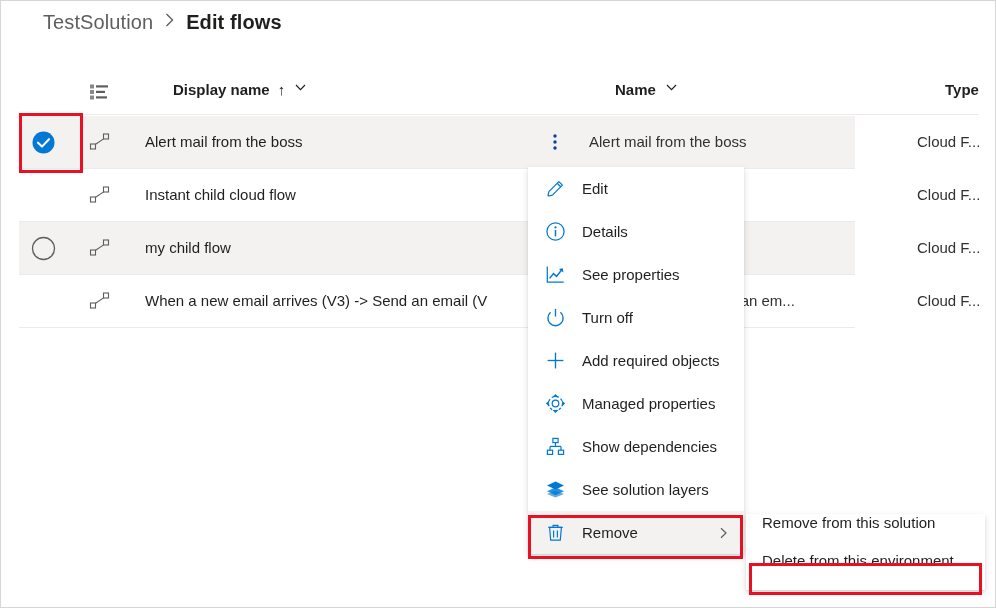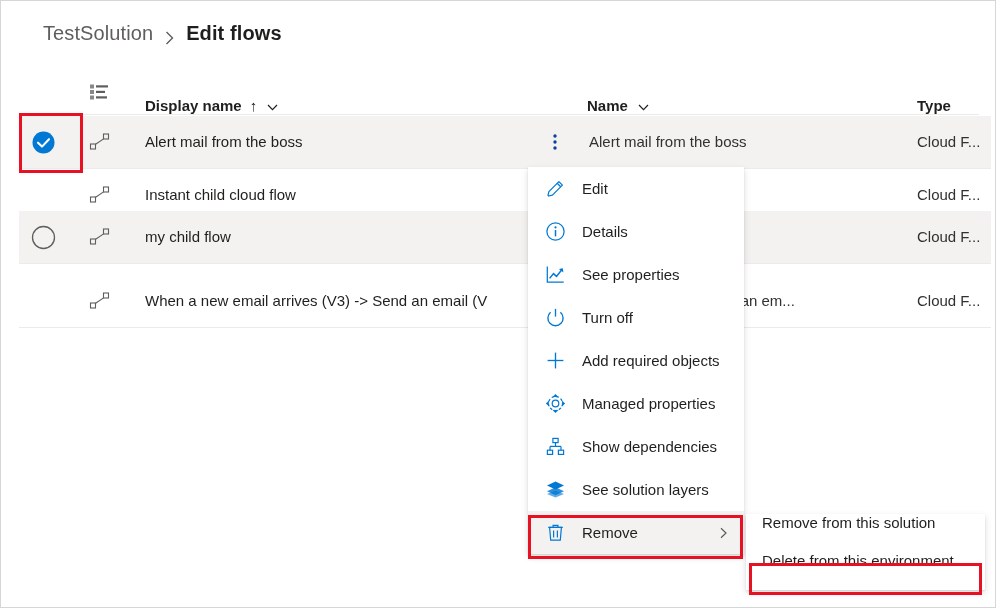--- a/index.html
+++ b/index.html
@@ -14,21 +14,21 @@
     width: 996px; height: 608px;
     background: #ffffff;
     border: 1px solid #d6d6d6;
     overflow: hidden;
   }
 
   
   .breadcrumb {
     position: absolute;
     left: 42px; top: 10px;
-    display: flex; align-items: flex-end;
+    display: flex; align-items: flex-start;
     height: 34px;
   }
   .bc-parent {
     font-size: 20px; color: #605e5c; font-weight: 400;
     letter-spacing: .1px;
   }
   .bc-sep {
     margin: 0 11px;
     font-size: 16px; color: #605e5c;
     position: relative; top: 1px;
@@ -44,38 +44,39 @@
     left: 18px; top: 68px;
     width: 960px; height: 46px;
     border-bottom: 1px solid #edebe9;
   }
   .hdr-viewicon {
     position: absolute; left: 68px; top: 11px;
     width: 24px; height: 24px;
   }
   .hdr-col {
     position: absolute;
-    top: 28px;
-    display: flex; align-items: flex-end;
+    top: 12px;
+    display: flex; align-items: flex-start;
     font-size: 15px; font-weight: 700; color: #201f1e;
     white-space: nowrap;
+    margin-left: 28px;
   }
   .hdr-col.display { left: 126px; }
   .hdr-col.name    { left: 568px; }
   .hdr-col.type    { left: 898px; }
   .sort-asc { margin-left: 8px; font-size: 15px; font-weight: 400; color: #201f1e; }
   .chev-dn  {
     margin-left: 9px; width: 13px; height: 13px;
     display: inline-block;
   }
 
   
   .row {
     position: absolute;
-    left: 18px; width: 972px; height: 53px;
+    left: 18px; width: 836px; height: 53px;
   }
   .row.alt { background: #f3f2f1; }
   .row.plain { background: #ffffff; }
   .row-sep {
     position: absolute; left: 0; bottom: 0;
     width: 100%; height: 1px; background: #edebe9;
   }
   .row-check {
     position: absolute; left: 12px; top: 14px;
     width: 25px; height: 25px;
@@ -240,21 +241,21 @@
         <rect x="1.5" y="12" width="5" height="5" fill="none" stroke="#605e5c" stroke-width="1.1"></rect>
         <rect x="14.5" y="2" width="5" height="5" fill="none" stroke="#605e5c" stroke-width="1.1"></rect>
         <line x1="6.6" y1="12.2" x2="14.6" y2="6.9" stroke="#605e5c" stroke-width="1.1"></line>
       </svg>
     </div>
     <div class="cell display">Instant child cloud flow</div>
     <div class="cell type">Cloud F...</div>
     <div class="row-sep"></div>
   </div>
 
-  <div class="row alt" style="top:210px;">
+  <div class="row alt" style="top:221px;">
     <div class="row-check">
       <svg width="25" height="25" viewBox="0 0 25 25">
         <circle cx="12.5" cy="12.5" r="11" fill="none" stroke="#605e5c" stroke-width="1.3"></circle>
       </svg>
     </div>
     <div class="row-flowicon">
       <svg width="22" height="20" viewBox="0 0 22 20">
         <rect x="1.5" y="12" width="5" height="5" fill="none" stroke="#605e5c" stroke-width="1.1"></rect>
         <rect x="14.5" y="2" width="5" height="5" fill="none" stroke="#605e5c" stroke-width="1.1"></rect>
         <line x1="6.6" y1="12.2" x2="14.6" y2="6.9" stroke="#605e5c" stroke-width="1.1"></line>

